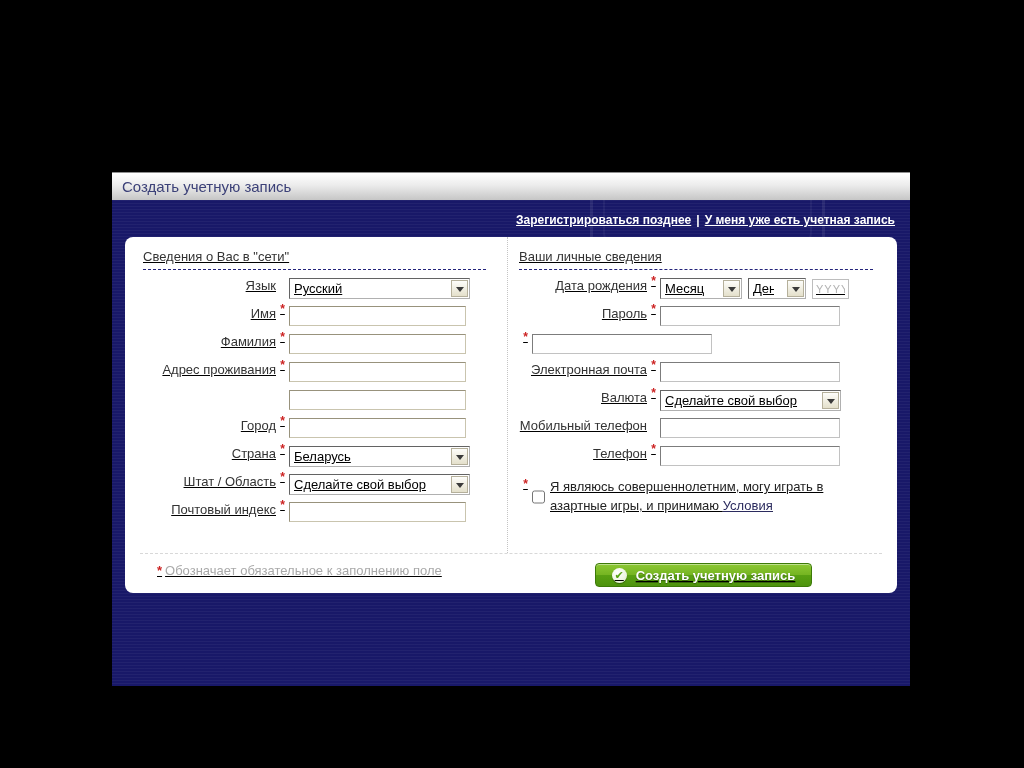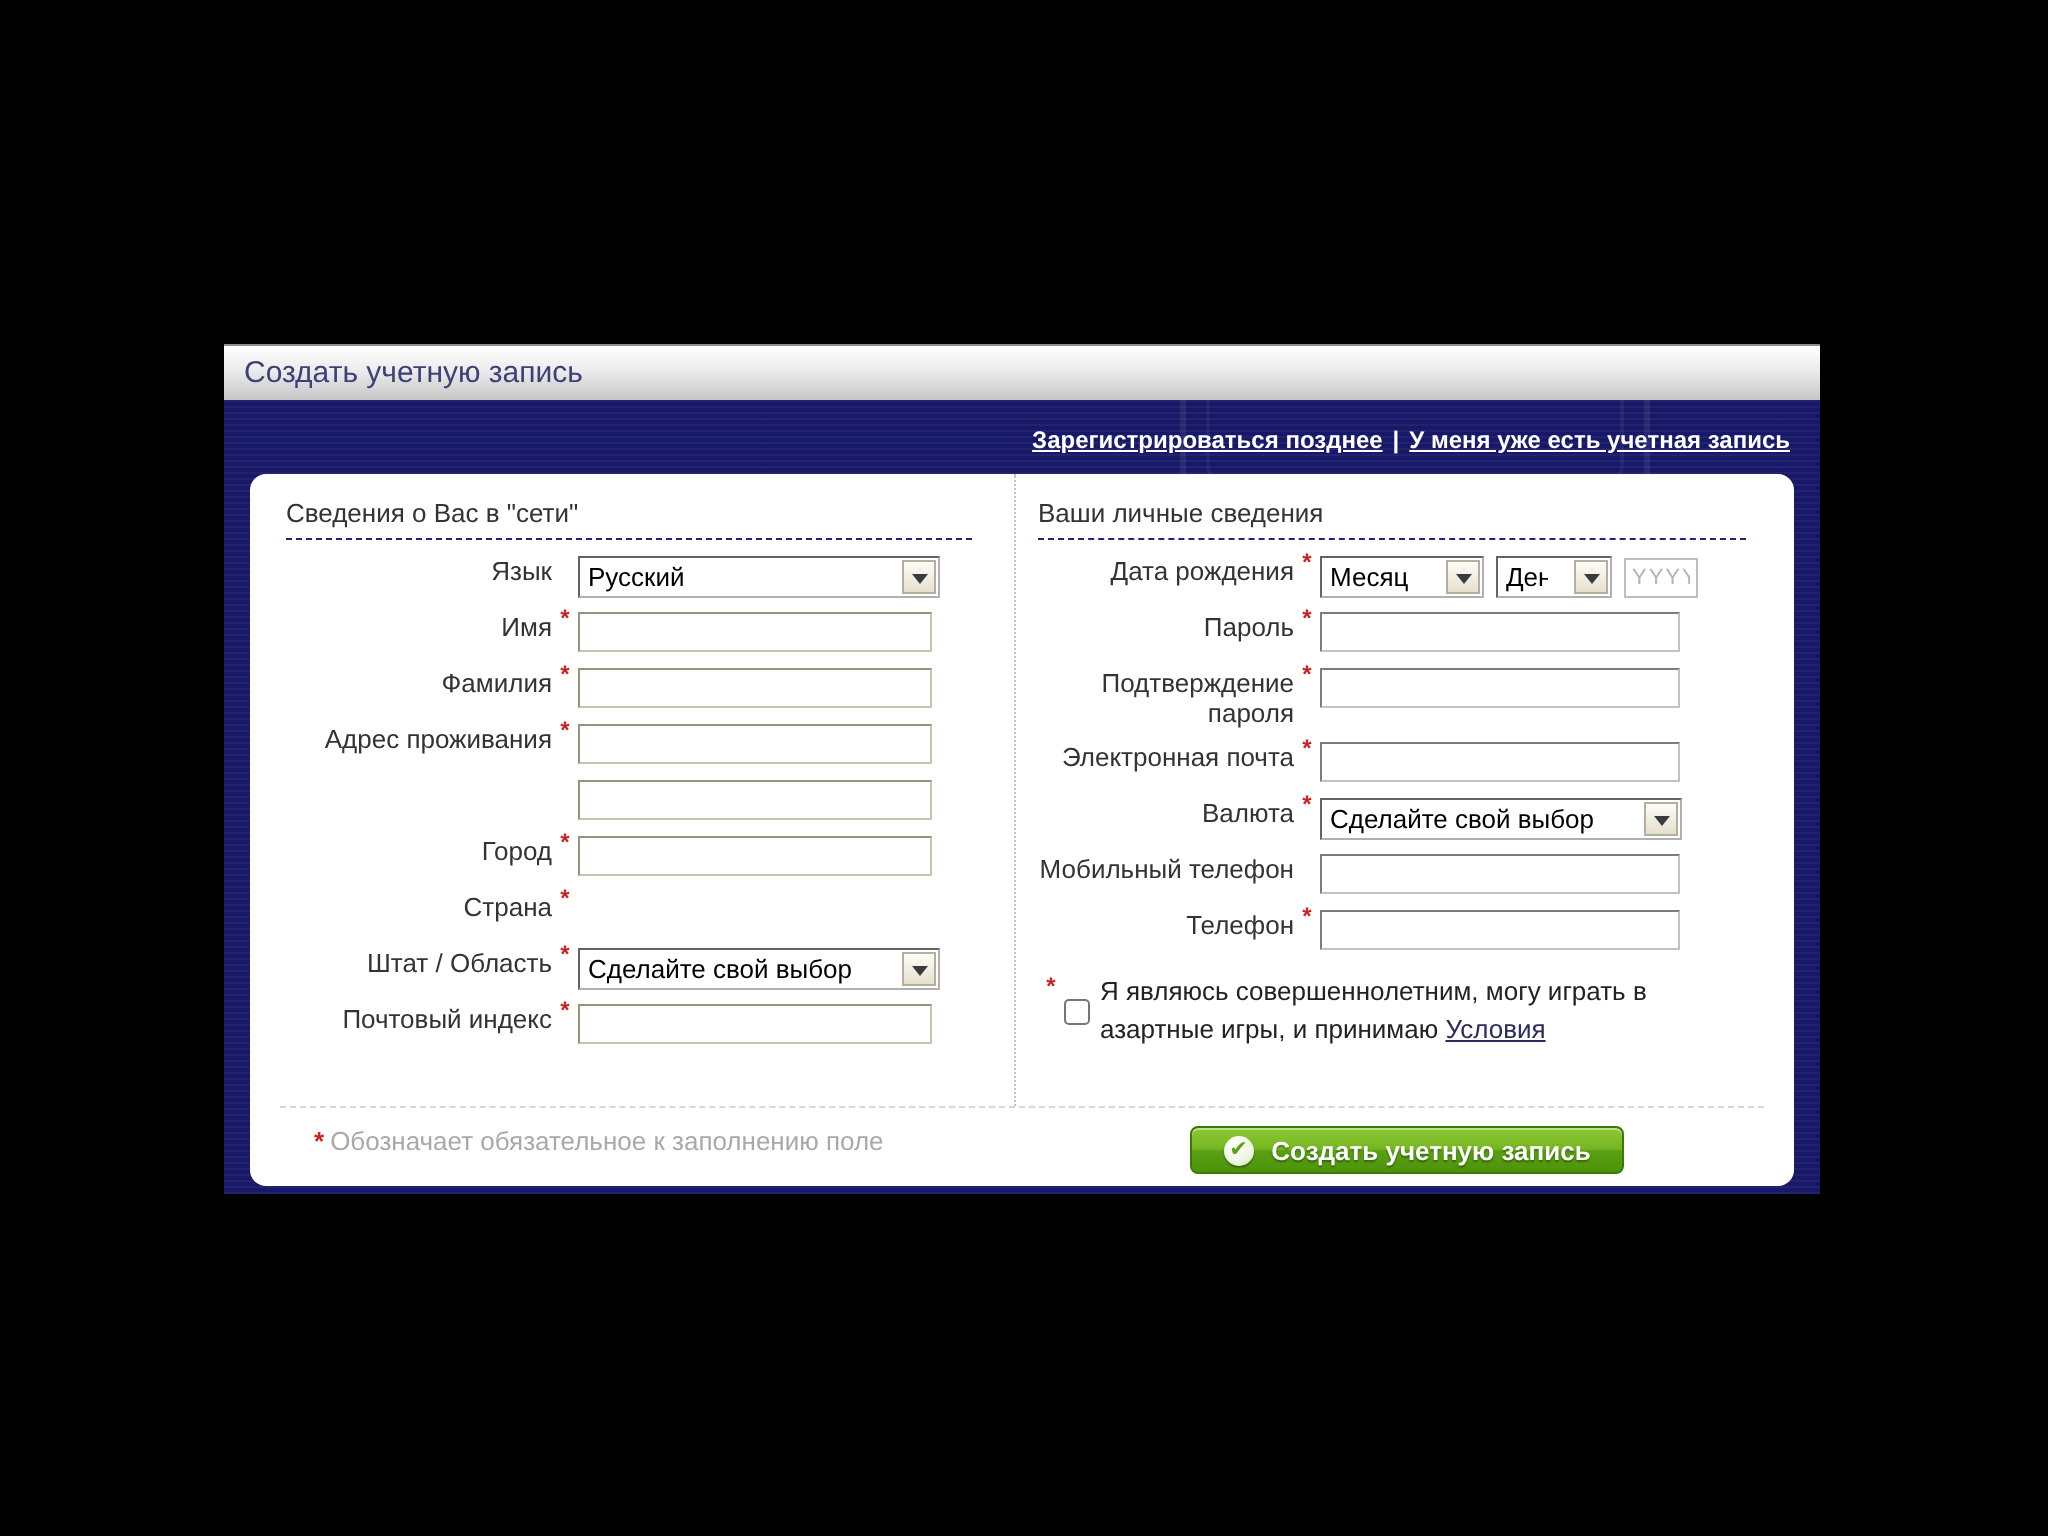--- a/index.html
+++ b/index.html
@@ -7,22 +7,22 @@
               font-family:"Liberation Sans", sans-serif; }
 
   .dialog { position:absolute; left:112px; top:172px; width:798px; height:425px; }
 
   
   .titlebar { height:28px; background:linear-gradient(180deg,#ffffff 0%,#ececec 45%,#c6c6c6 100%);
               border-top:1px solid #8e8e8e; display:flex; align-items:center; padding-left:10px; }
   .titlebar-text { font-size:15px; color:#3c4178; }
 
   
-  .navy { position:relative; height:397px; background:#181868; overflow:hidden;
-          background-image:repeating-linear-gradient(180deg, rgba(255,255,255,0.045) 0 1px, transparent 1px 3px); }
+  .navy { position:relative; height:486px; background:#181868; overflow:hidden;
+          background-image:repeating-linear-gradient(180deg, rgba(255,255,255,0.045) 0 1px, transparent 1px 3px);text-decoration:underline; }
   .watermark { position:absolute; right:85px; top:-42px; width:235px; height:105px;
                border:3px solid rgba(255,255,255,0.08); border-radius:26px; }
   .watermark-inner { position:absolute; left:10px; top:10px; right:10px; bottom:10px;
                      border:2px solid rgba(255,255,255,0.05); border-radius:18px; }
 
   .topnav { position:relative; z-index:2; text-align:right; padding:13px 15px 0 0;
             font-size:12px; font-weight:bold; color:#fff; height:37px; }
   .topnav a { color:#fff; text-decoration:underline; cursor:pointer; }
   .topnav .sep { margin:0 5px; font-weight:bold; }
 
@@ -166,20 +166,26 @@
             <span class="lbl">Город</span>
             <span class="ast">*</span>
             <span class="ctrl">
                 <input class="txt" type="text" value="" style="">
               </span>
           </div>
 
           <div class="row">
             <span class="lbl">Страна</span>
             <span class="ast">*</span>
+            <span class="ctrl">
+              <span class="select sel-wide">
+                <span class="val">Беларусь</span>
+                <span class="btn"></span>
+              </span>
+            </span>
           </div>
 
           <div class="row">
             <span class="lbl">Штат / Область</span>
             <span class="ast">*</span>
             <span class="ctrl">
               <span class="select sel-wide">
                 <span class="val">Сделайте свой выбор</span>
                 <span class="btn"></span>
               </span>
@@ -216,21 +222,20 @@
 
           <div class="row">
             <span class="lbl">Пароль</span>
             <span class="ast">*</span>
             <span class="ctrl">
                 <input class="txt" type="text" value="" style="">
               </span>
           </div>
 
           <div class="row">
-            <span class="lbl">Подтверждение пароля</span>
             <span class="ast">*</span>
             <span class="ctrl">
                 <input class="txt" type="text" value="" style="">
               </span>
           </div>
 
           <div class="row">
             <span class="lbl">Электронная почта</span>
             <span class="ast">*</span>
             <span class="ctrl">

